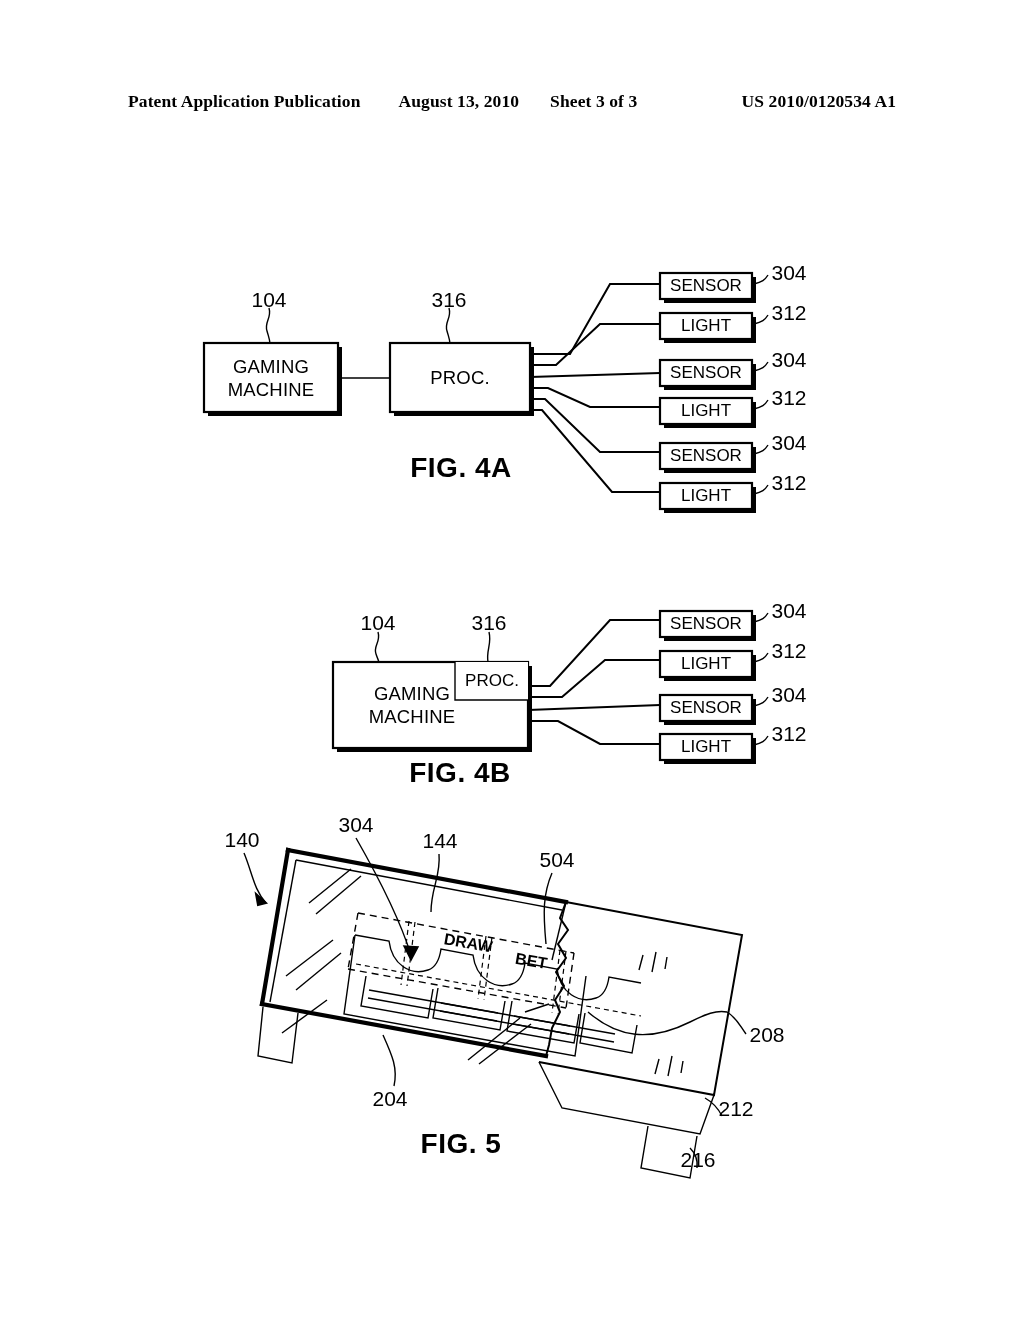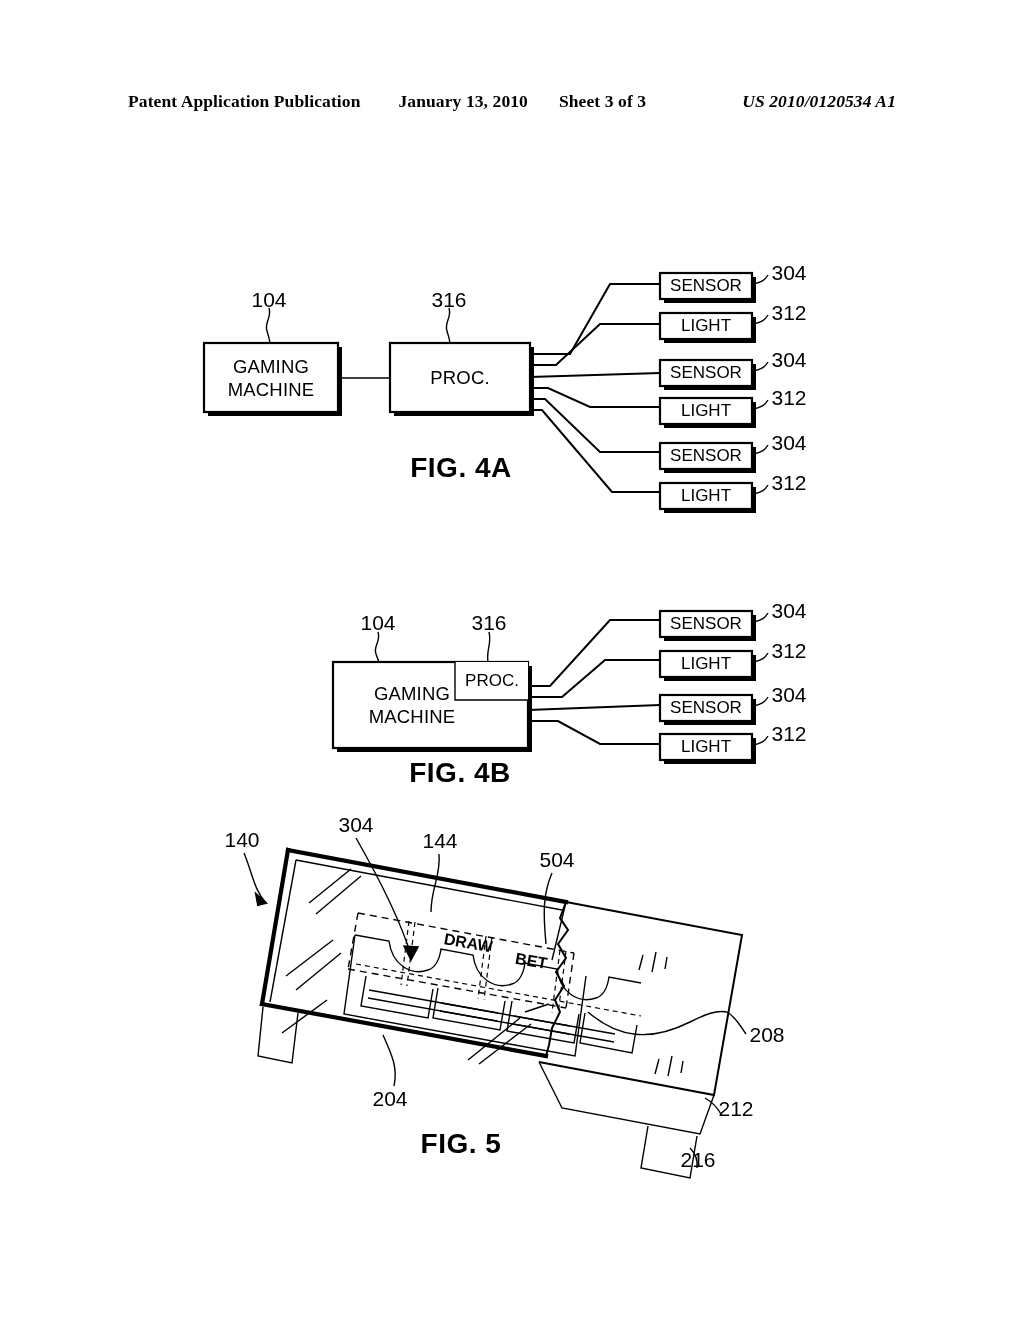--- a/index.html
+++ b/index.html
@@ -37,21 +37,21 @@
     font-size: 17.5px;
     letter-spacing: 0.1px;
     white-space: nowrap;
   }
   #header .h-pub { flex: 0 0 auto; }
   #header .h-gap1 { flex: 0 0 38px; }
   #header .h-date { flex: 0 0 auto; }
   #header .h-gap2 { flex: 0 0 11px; }
   #header .h-sheet { flex: 0 0 auto; margin-left: 20px; }
   #header .h-gap3 { flex: 1 1 auto; }
-  #header .h-num { flex: 0 0 auto; font-style: italic; }
+  #header .h-num { flex: 0 0 auto; }
 
   
   #figures {
     position: absolute;
     top: 0;
     left: 0;
     width: 1024px;
     height: 1320px;
   }
   svg { display: block; }
@@ -137,21 +137,21 @@
   .fillwhite { fill: #ffffff; }
 </style>
 </head>
 <body>
 
 <div id="page">
 
   <div id="header">
     <span class="h-pub">Patent Application Publication</span>
     <span class="h-gap1"></span>
-    <span class="h-date">January 13, 2010</span>
+    <span class="h-date">August 13, 2010</span>
     <span class="h-gap2"></span>
     <span class="h-sheet">Sheet 3 of 3</span>
     <span class="h-gap3"></span>
     <span class="h-num">US 2010/0120534 A1</span>
   </div>
 
   <svg id="figures" width="1024" height="1320" viewBox="0 0 1024 1320">
 
     <g>
 

